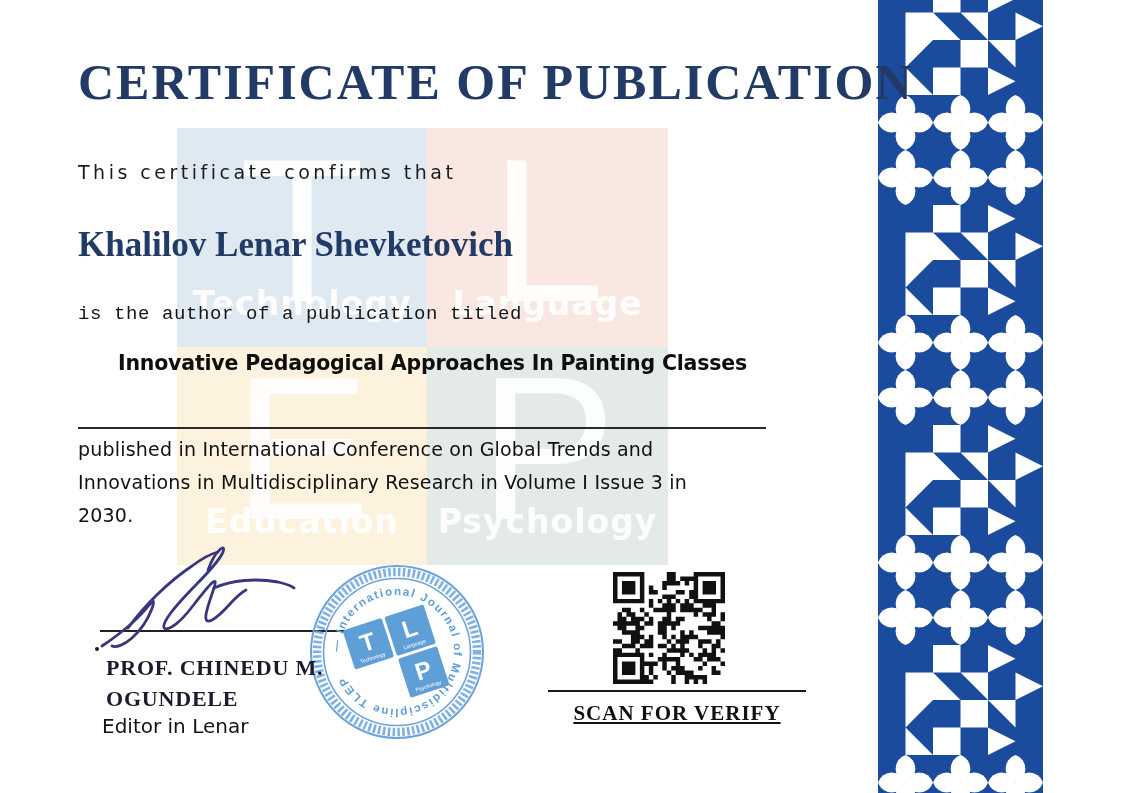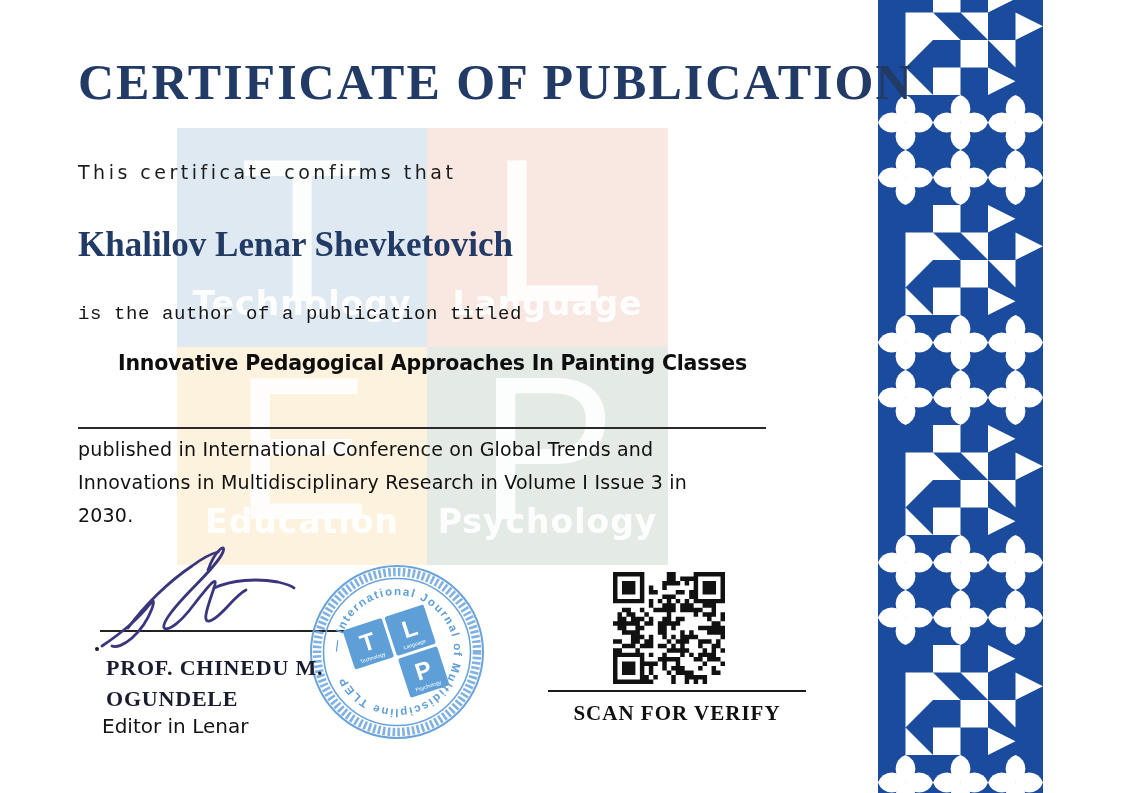--- a/index.html
+++ b/index.html
@@ -44,21 +44,21 @@
         font-size:22px;line-height:31px;letter-spacing:.8px;color:#1b1b2f;z-index:4;}
   .role{left:102px;top:714px;font-size:20px;color:#141414;z-index:4;}
 
   .stamp-svg{left:307px;top:562px;z-index:3;}
 
   
   .qr-svg{left:613px;top:572px;z-index:3;}
   .qr-rule{left:548px;top:690px;width:258px;height:1.6px;background:#1a1a1a;z-index:3;}
   .verify{left:548px;top:701px;width:258px;text-align:center;
         font-family:"Liberation Serif", serif;font-weight:700;font-size:21px;
-        letter-spacing:1px;color:#101010;z-index:3;}
+        letter-spacing:1px;color:#101010;z-index:3;text-decoration:underline;}
 </style>
 </head>
 <body>
 
 <div class="cert">
 
   <div class="abs watermark">
     <div class="quad quad-t">
       <span class="big-letter">T</span>
       <span class="quad-word">Technology</span>

